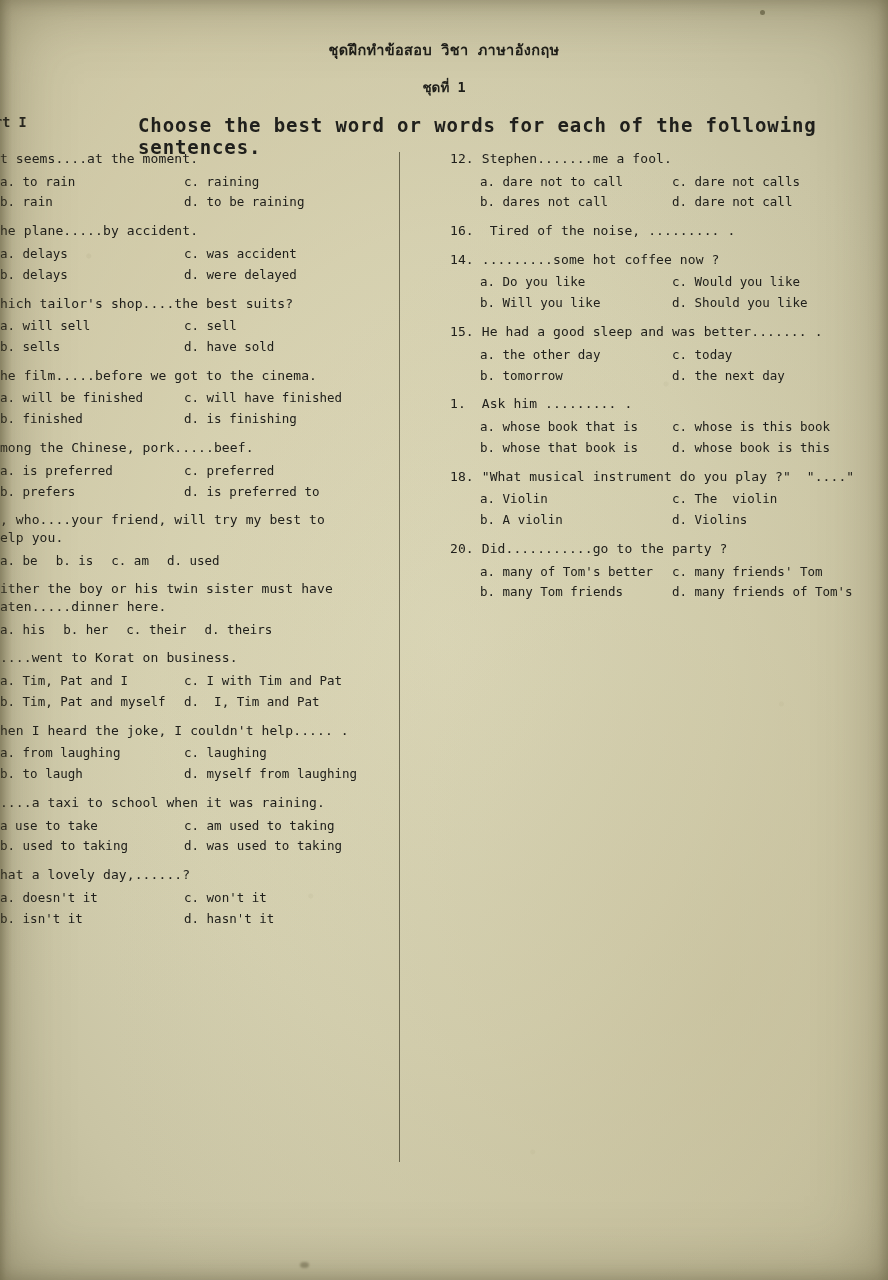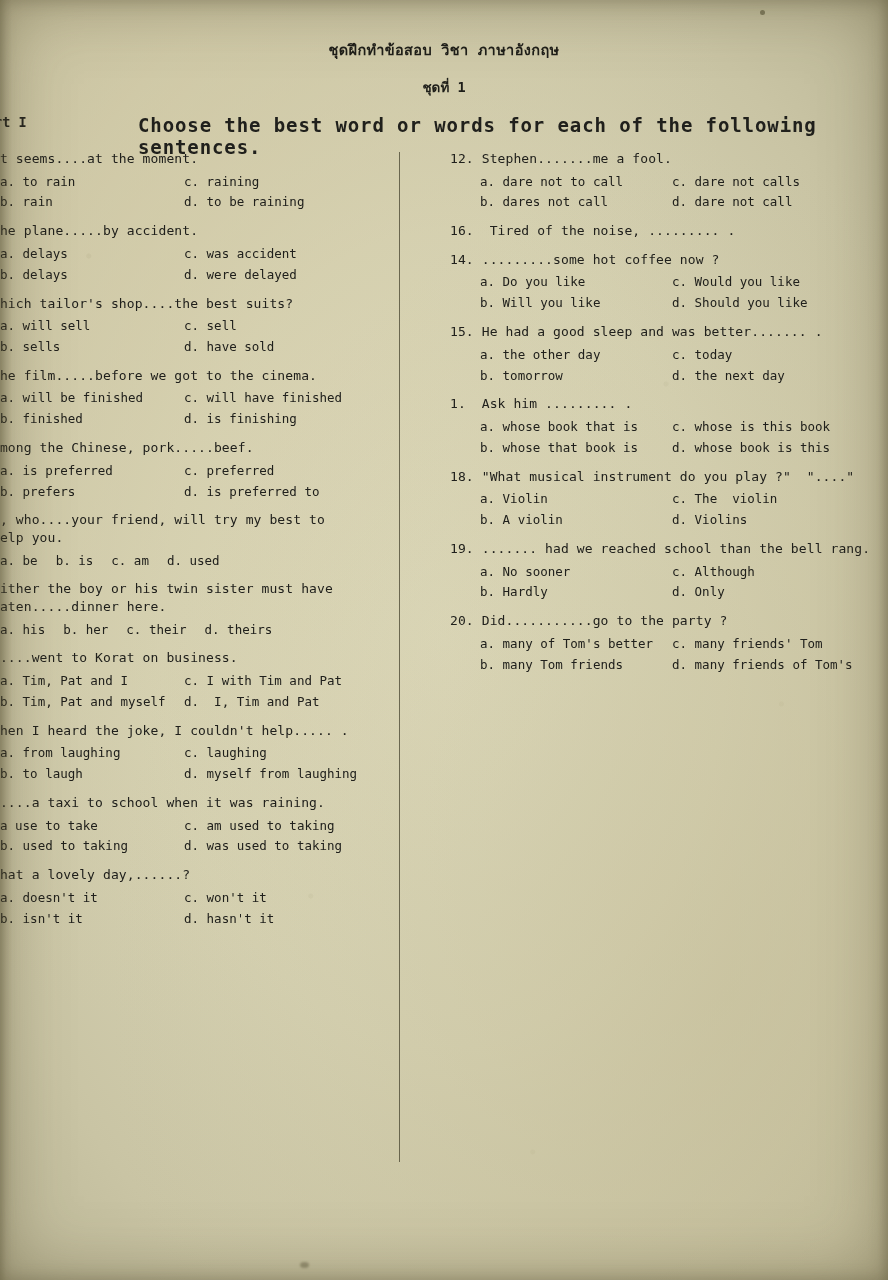--- a/index.html
+++ b/index.html
@@ -336,29 +336,20 @@
       <div class="q">
         <div class="q-stem">18. "What musical instrument do you play ?"  "...."</div>
         <div class="opts">
           <div class="opt">a. Violin</div>
           <div class="opt">c. The  violin</div>
           <div class="opt">b. A violin</div>
           <div class="opt">d. Violins</div>
         </div>
       </div>
       <div class="q">
-        <div class="q-stem">19. ....... had we reached school than the bell rang.</div>
-        <div class="opts">
-          <div class="opt">a. No sooner</div>
-          <div class="opt">c. Although</div>
-          <div class="opt">b. Hardly</div>
-          <div class="opt">d. Only</div>
-        </div>
-      </div>
-      <div class="q">
         <div class="q-stem">20. Did...........go to the party ?</div>
         <div class="opts">
           <div class="opt">a. many of Tom's better</div>
           <div class="opt">c. many friends' Tom</div>
           <div class="opt">b. many Tom friends</div>
           <div class="opt">d. many friends of Tom's</div>
         </div>
       </div>
     </div>
 

